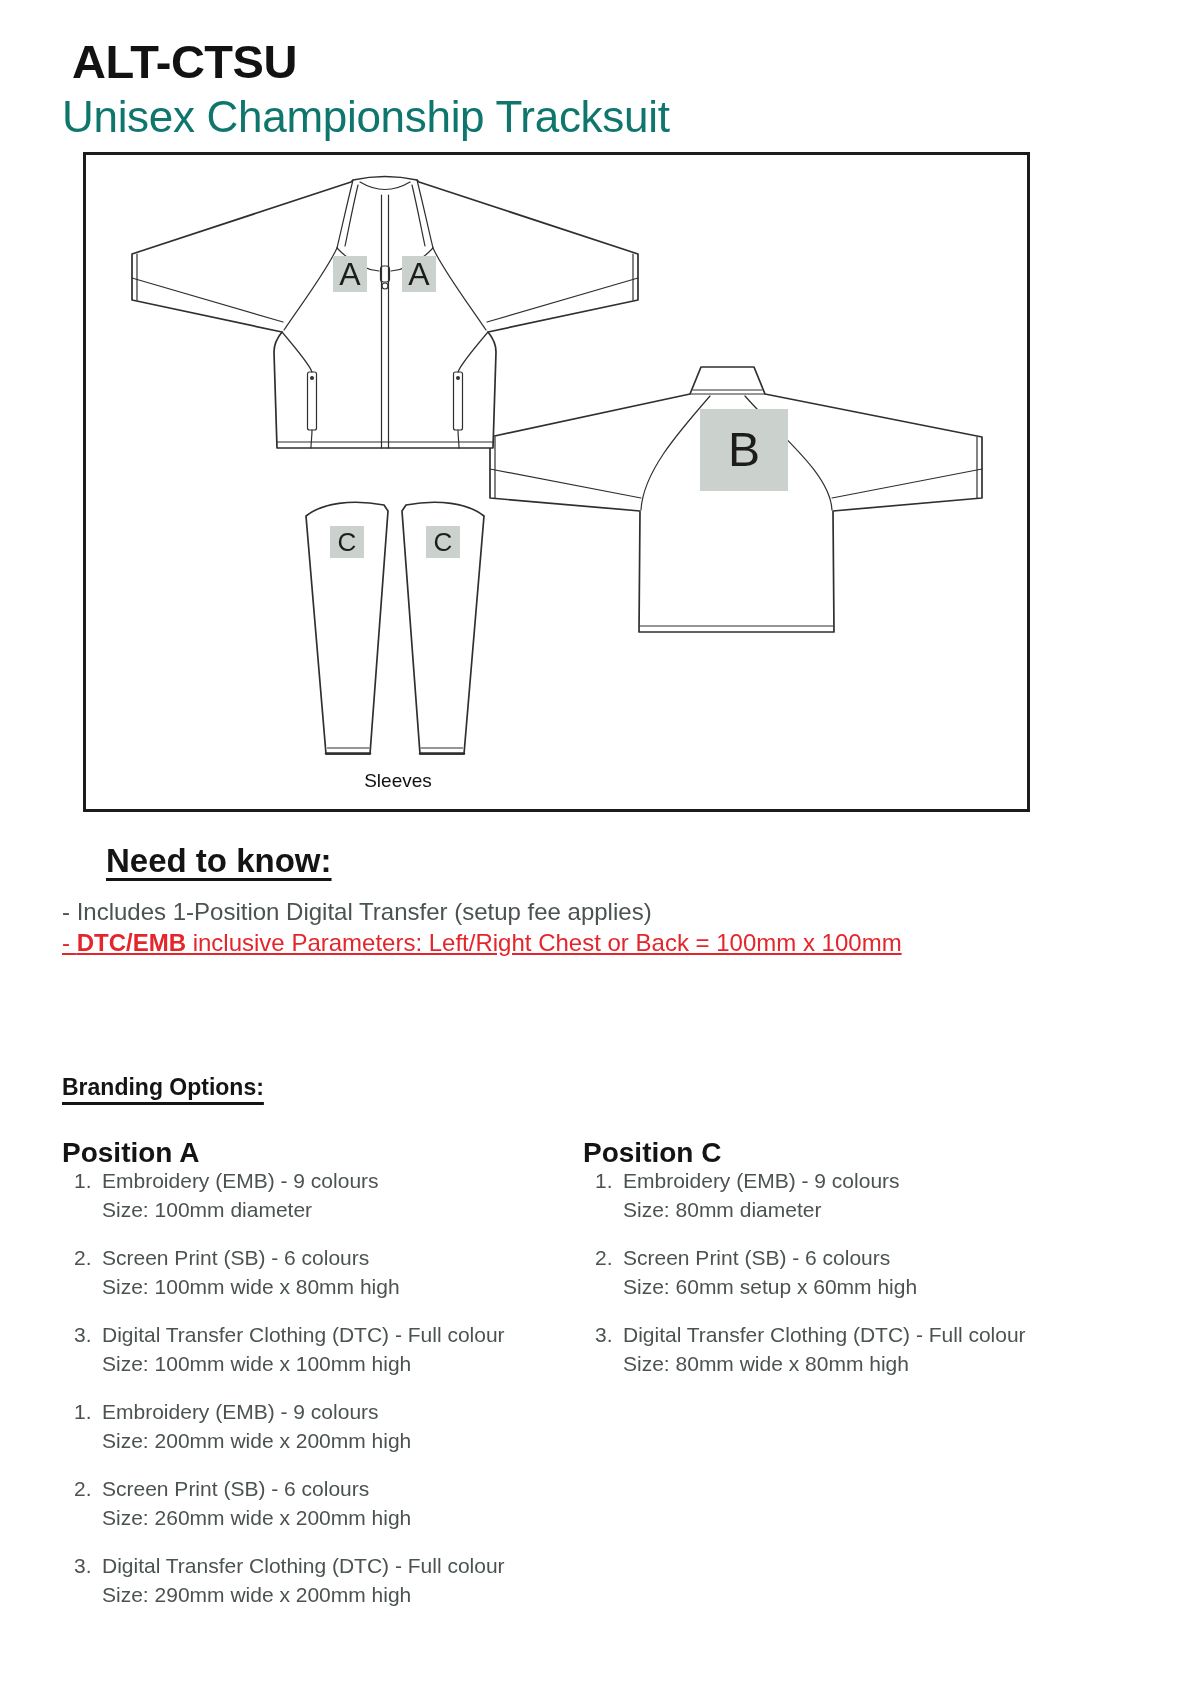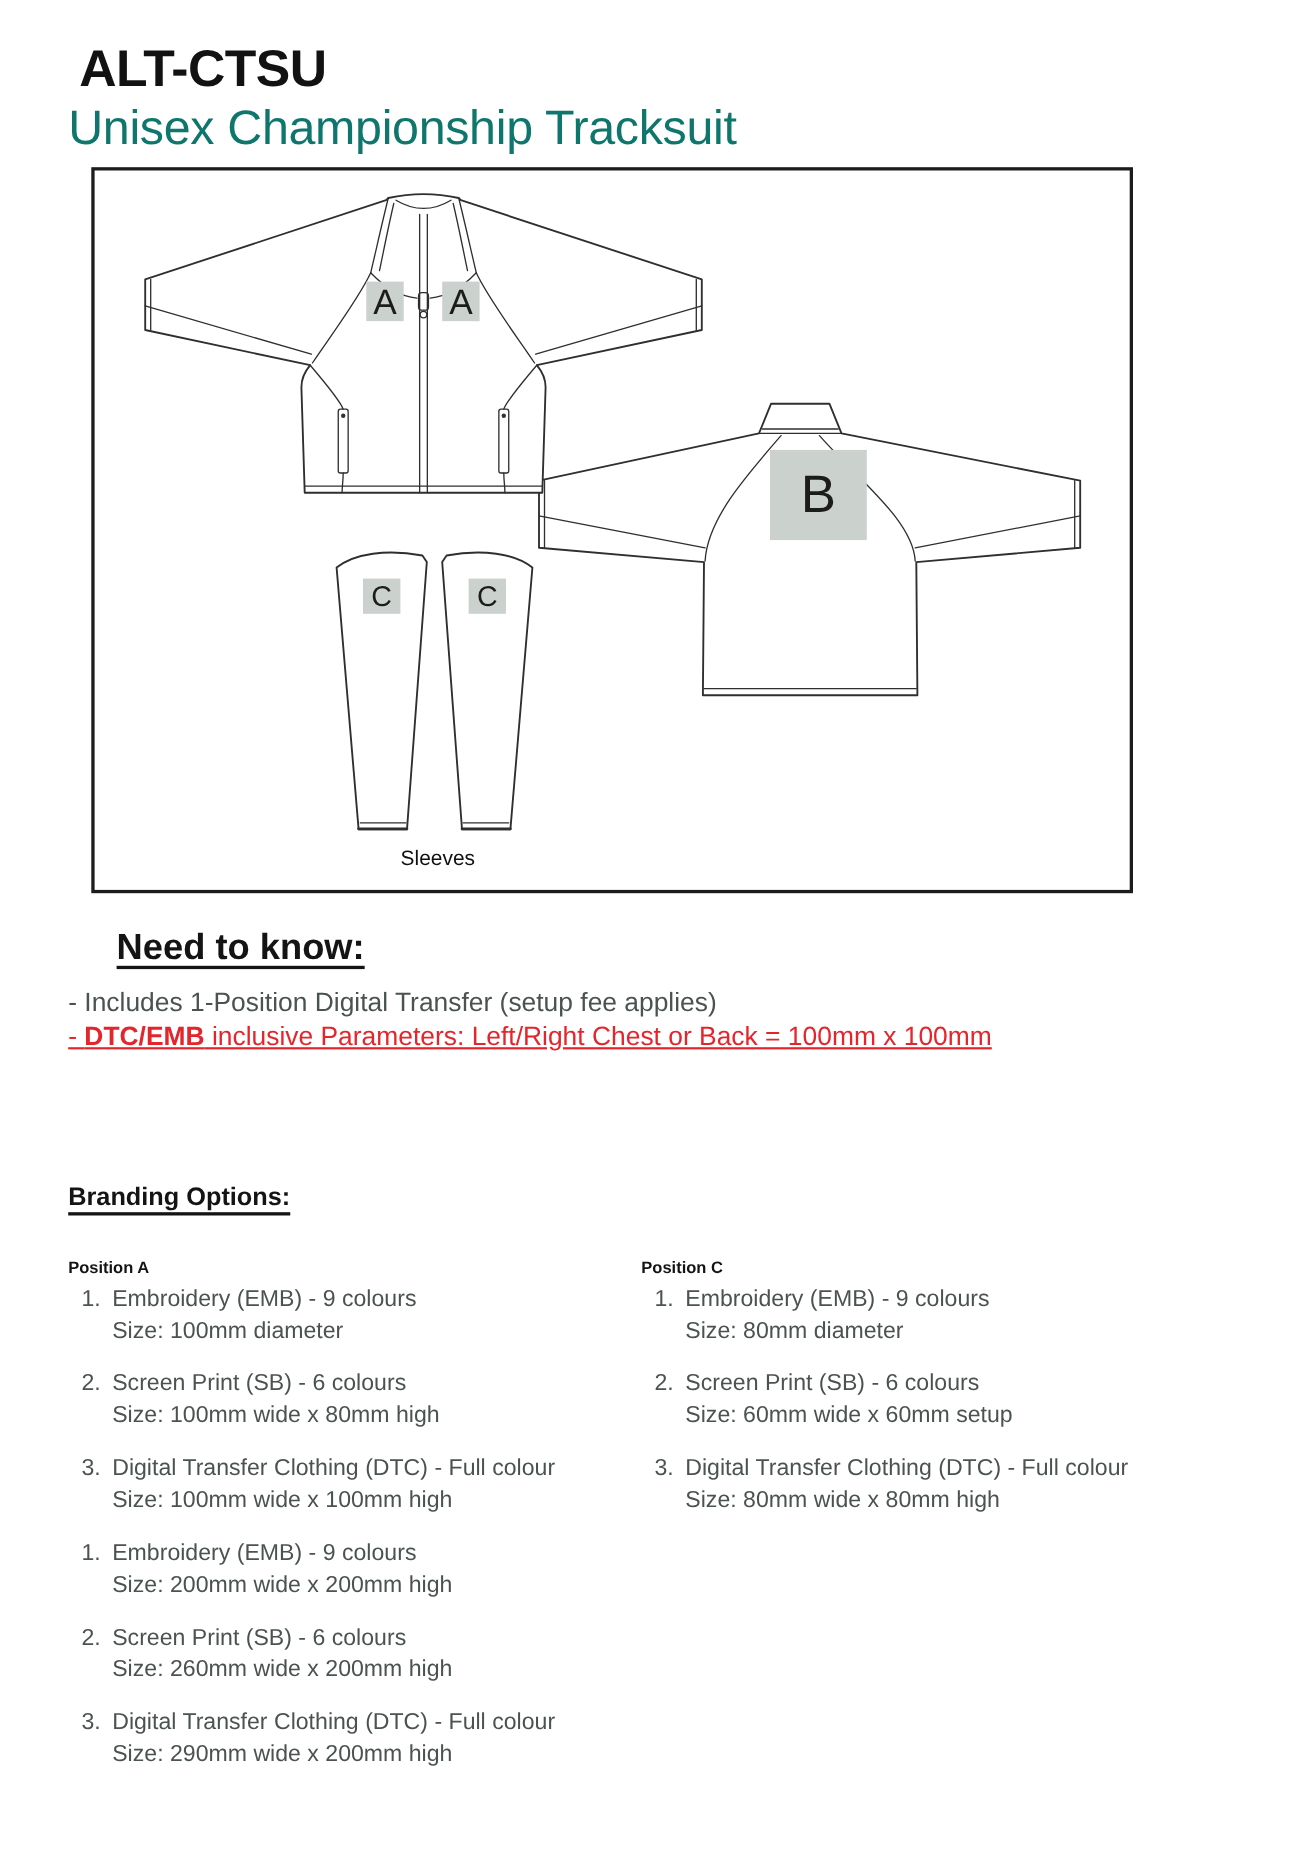--- a/index.html
+++ b/index.html
@@ -53,21 +53,21 @@
 
   
   .brand-heading{
     left:62px;top:1074px;font-size:23px;font-weight:bold;color:#141414;
     text-decoration:underline;text-decoration-thickness:3px;text-underline-offset:7px;
   }
   .brand-col{top:1140px;width:500px;}
   .brand-col-left{left:62px;}
   .brand-col-right{left:583px;}
   .pos-heading{
-    font-size:15px;font-weight:bold;color:#141414;line-height:26px;margin:0;
+    font-size:28px;font-weight:bold;color:#141414;line-height:26px;margin:0;
   }
   .pos-heading.gap-top{margin-top:4px;}
   .brand-item{margin:0 0 19px 12px;font-size:21px;color:#4b5351;line-height:29px;}
   .brand-item .num{display:inline-block;width:28px;}
   .brand-item .size-line{padding-left:28px;}
 </style>
 </head>
 <body>
 
 <div class="abs product-code">ALT-CTSU</div>
@@ -176,20 +176,20 @@
 
 <div class="abs brand-col brand-col-right">
   <div>
     <p class="pos-heading">Position C</p>
     <div class="brand-item">
       <div><span class="num">1.</span><span>Embroidery (EMB) - 9 colours</span></div>
       <div class="size-line">Size: 80mm diameter</div>
     </div>
     <div class="brand-item">
       <div><span class="num">2.</span><span>Screen Print (SB) - 6 colours</span></div>
-      <div class="size-line">Size: 60mm wide x 60mm setup</div>
+      <div class="size-line">Size: 60mm setup x 60mm high</div>
     </div>
     <div class="brand-item">
       <div><span class="num">3.</span><span>Digital Transfer Clothing (DTC) - Full colour</span></div>
       <div class="size-line">Size: 80mm wide x 80mm high</div>
     </div>
   </div>
 </div>
 
 </body></html>

